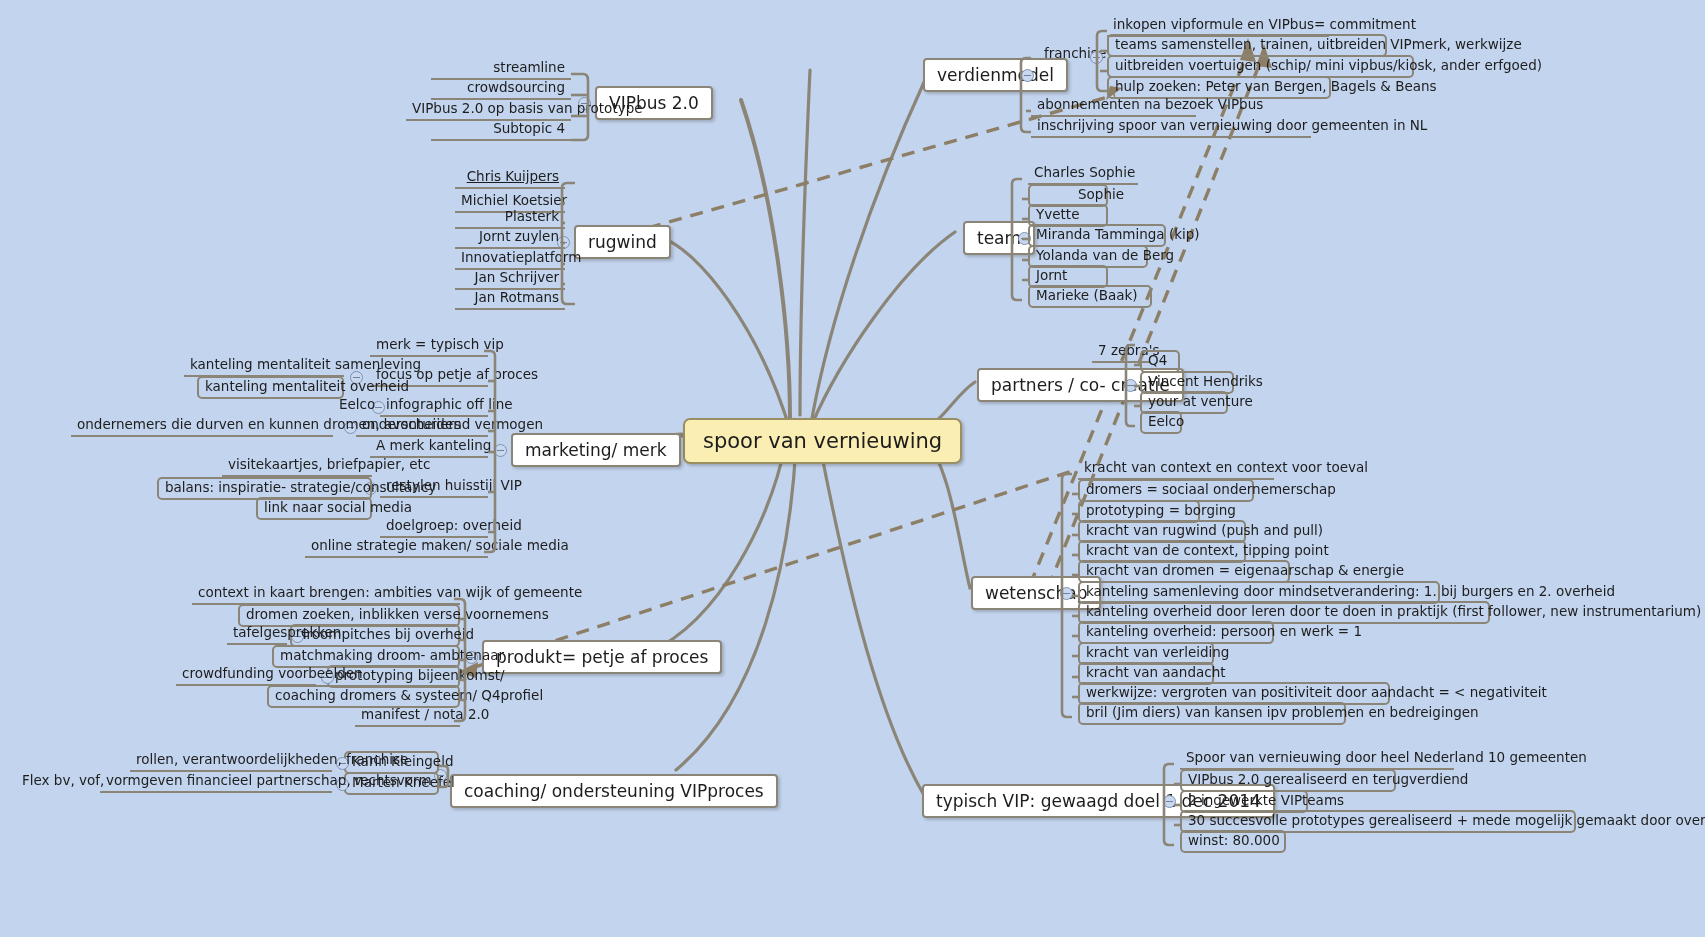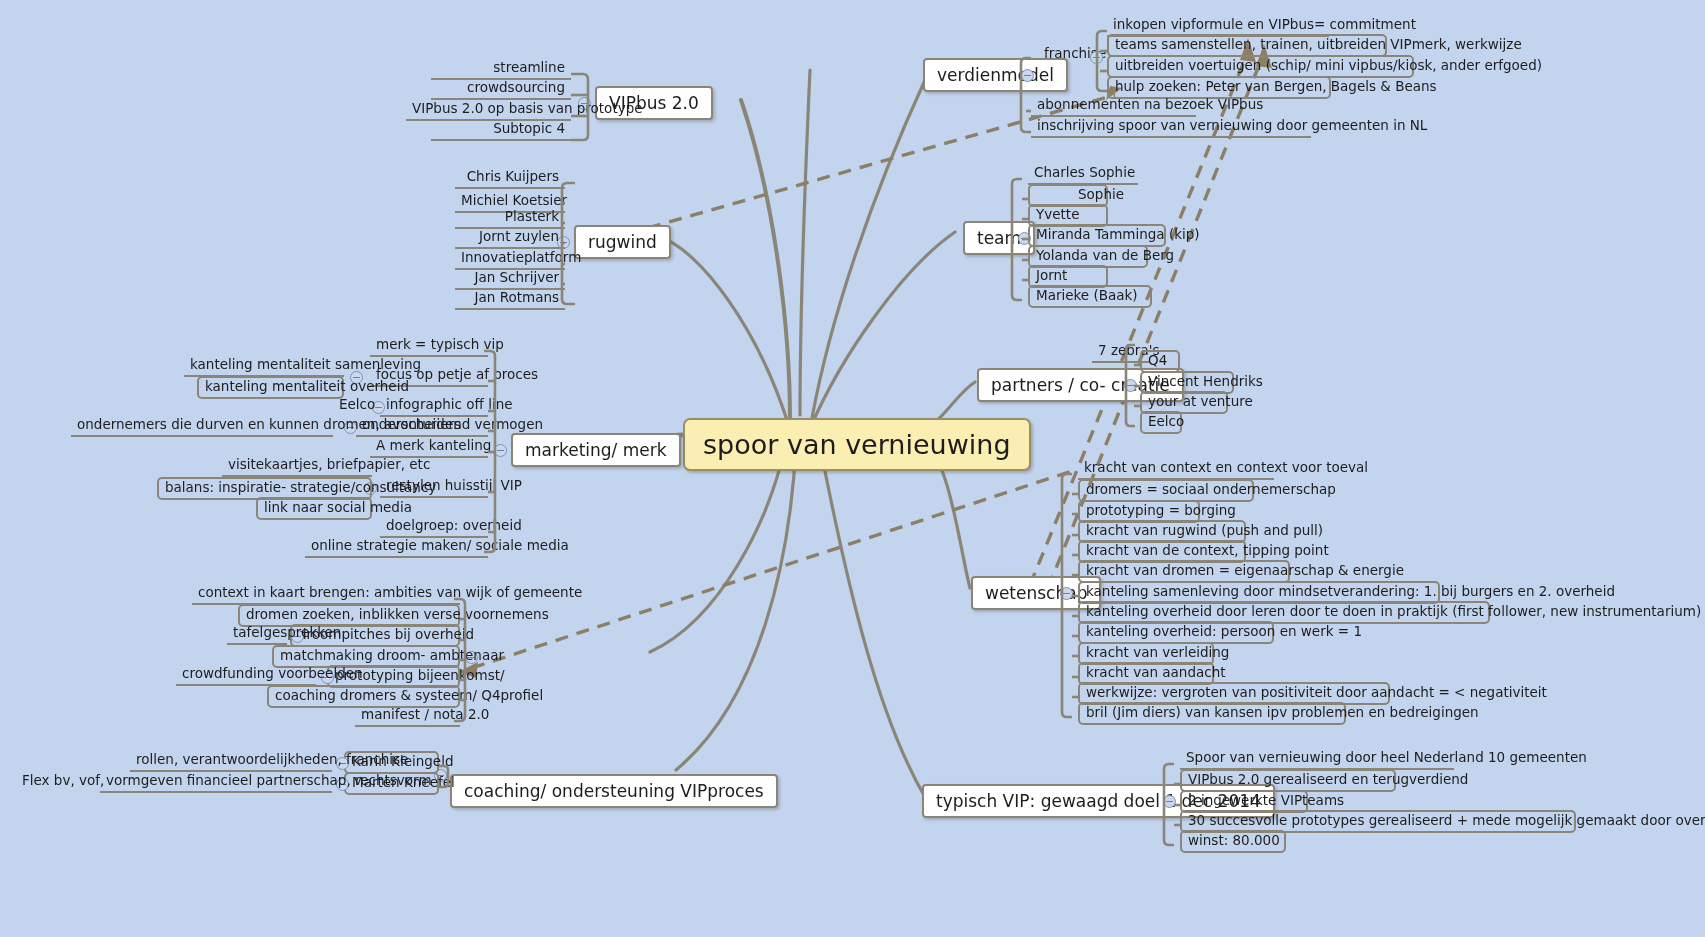--- a/index.html
+++ b/index.html
@@ -18,21 +18,21 @@
     position:absolute;
     white-space:nowrap;
     color:#1d1d1d;
     box-sizing:border-box;
   }
   
   .root{
     background:#fbeeb3;
     border:2px solid #9a8e63;
     border-radius:7px;
-    font-size:27px;
+    font-size:21px;
     padding:9px 18px;
     box-shadow:2px 2px 3px rgba(60,60,60,.28);
   }
   
   .main{
     background:#ffffff;
     border:2px solid #8b8578;
     border-radius:4px;
     font-size:17px;
     padding:5px 12px;
@@ -131,21 +131,21 @@
       <path d="M 571 74 L 583 74 Q 588 74 588 80 L 588 135 Q 588 140 583 140 L 571 140"></path>
       <path d="M 571 95 L 588 95"></path>
         <path d="M 571 116 L 588 116"></path>
     </g>
   </svg>
 
   <div class="node main" style="left:574px;top:225px;">rugwind</div>
   <div class="toggle" style="left:557px;top:236px;">
       <i></i>
     </div>
-  <div class="node leaf left" style="left:455px;top:168px;width:110px;">Chris Kuijpers</div>
+  <div class="node leaf left" style="left:455px;top:168px;width:110px;text-decoration:underline;">Chris Kuijpers</div>
   <div class="node leaf left" style="left:455px;top:192px;width:110px;">Michiel Koetsier</div>
   <div class="node leaf left" style="left:455px;top:208px;width:110px;">Plasterk</div>
   <div class="node leaf left" style="left:455px;top:228px;width:110px;">Jornt zuylen</div>
   <div class="node leaf left" style="left:455px;top:249px;width:110px;">Innovatieplatform</div>
   <div class="node leaf left" style="left:455px;top:269px;width:110px;">Jan Schrijver</div>
   <div class="node leaf left" style="left:455px;top:289px;width:110px;">Jan Rotmans</div>
   <svg class="links" viewBox="0 0 1705 937">
     <g fill="none" stroke="#8b8578" stroke-width="2.6">
       <path d="M 565 183 L 557 183 Q 552 183 552 188 L 552 299 Q 552 304 557 304 L 565 304" transform="translate(10,0)"></path>
       <path d="M 565 203 L 562 203"></path>
@@ -199,20 +199,21 @@
       <path d="M 494 351 L 500 351 Q 505 351 505 356 L 505 547 Q 505 552 500 552 L 494 552" transform="translate(-10,0)"></path>
       <path d="M 488 381 L 495 381"></path>
         <path d="M 488 411 L 495 411"></path>
       <path d="M 488 431 L 495 431"></path>
         <path d="M 488 452 L 495 452"></path>
       <path d="M 488 492 L 495 492"></path>
         <path d="M 488 532 L 495 532"></path>
     </g>
   </svg>
 
+  <div class="node main" style="left:482px;top:640px;">produkt= petje af proces</div>
   <div class="toggle" style="left:465px;top:651px;">
       <i></i>
     </div>
   <div class="node leaf left" style="left:192px;top:584px;width:268px;">context in kaart brengen: ambities van wijk of gemeente</div>
   <div class="node leaf left boxed" style="left:238px;top:604px;width:222px;">dromen zoeken, inblikken verse voornemens</div>
   <div class="node leaf left boxed" style="left:290px;top:624px;width:170px;">droompitches bij overheid</div>
   <div class="toggle" style="left:291px;top:630px;">
       <i></i>
     </div>
   <div class="node leaf left" style="left:227px;top:624px;width:60px;">tafelgesprekken</div>

